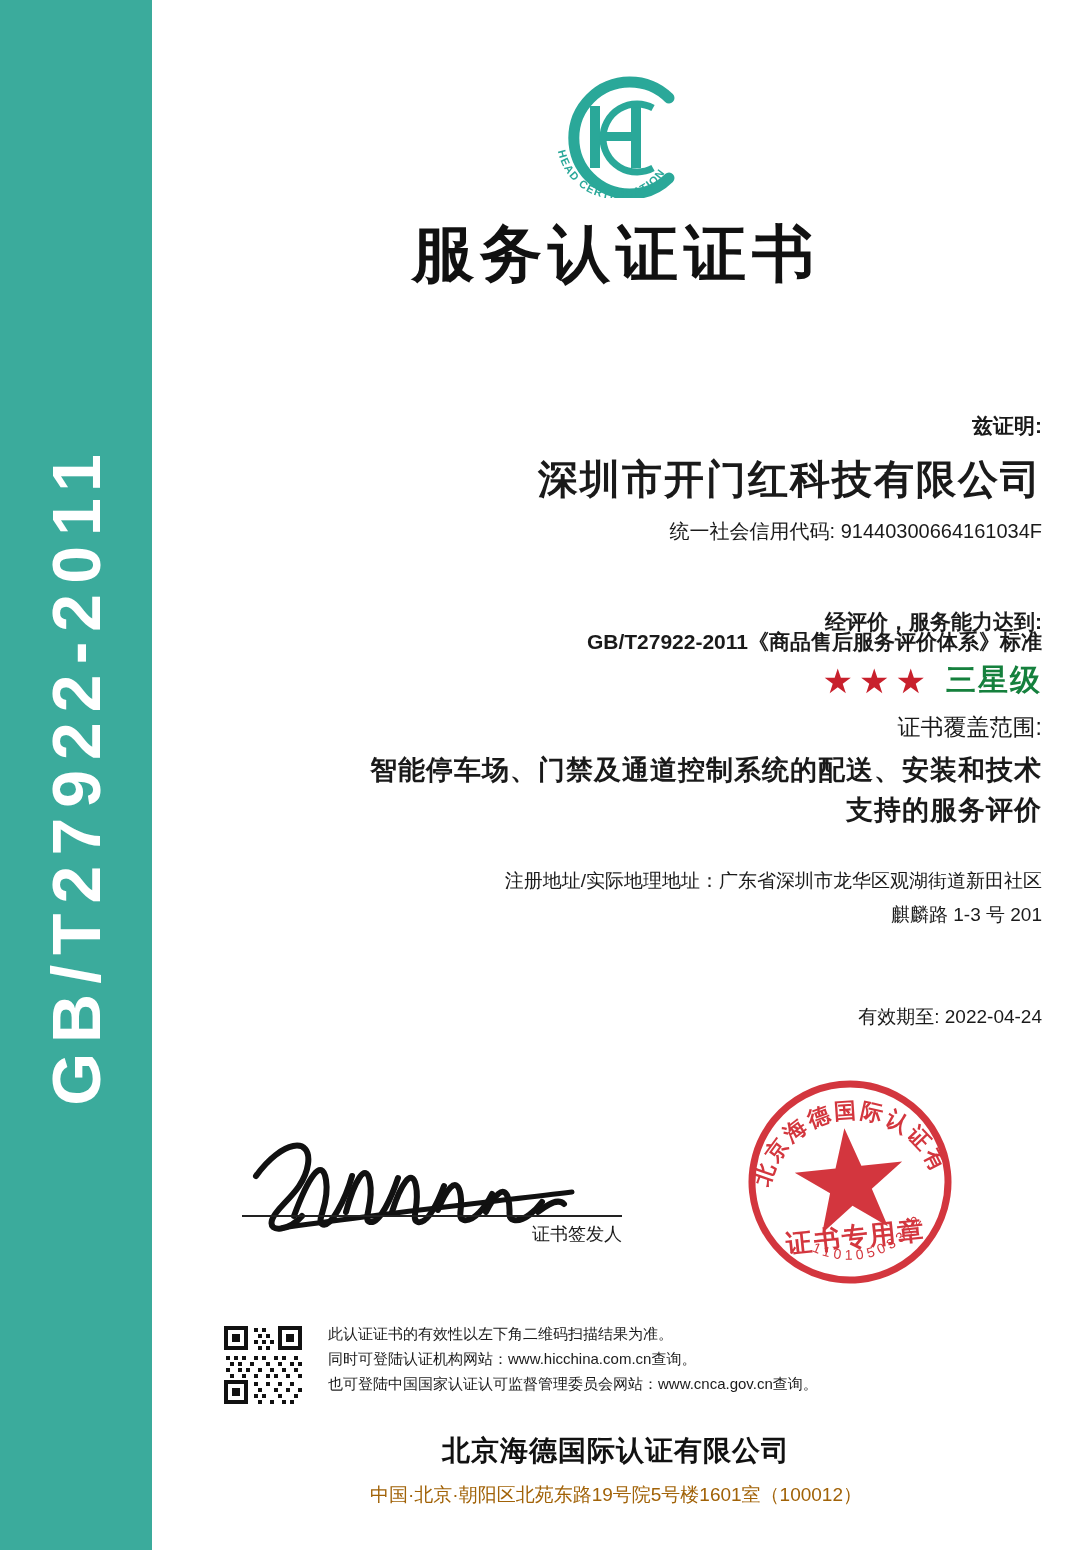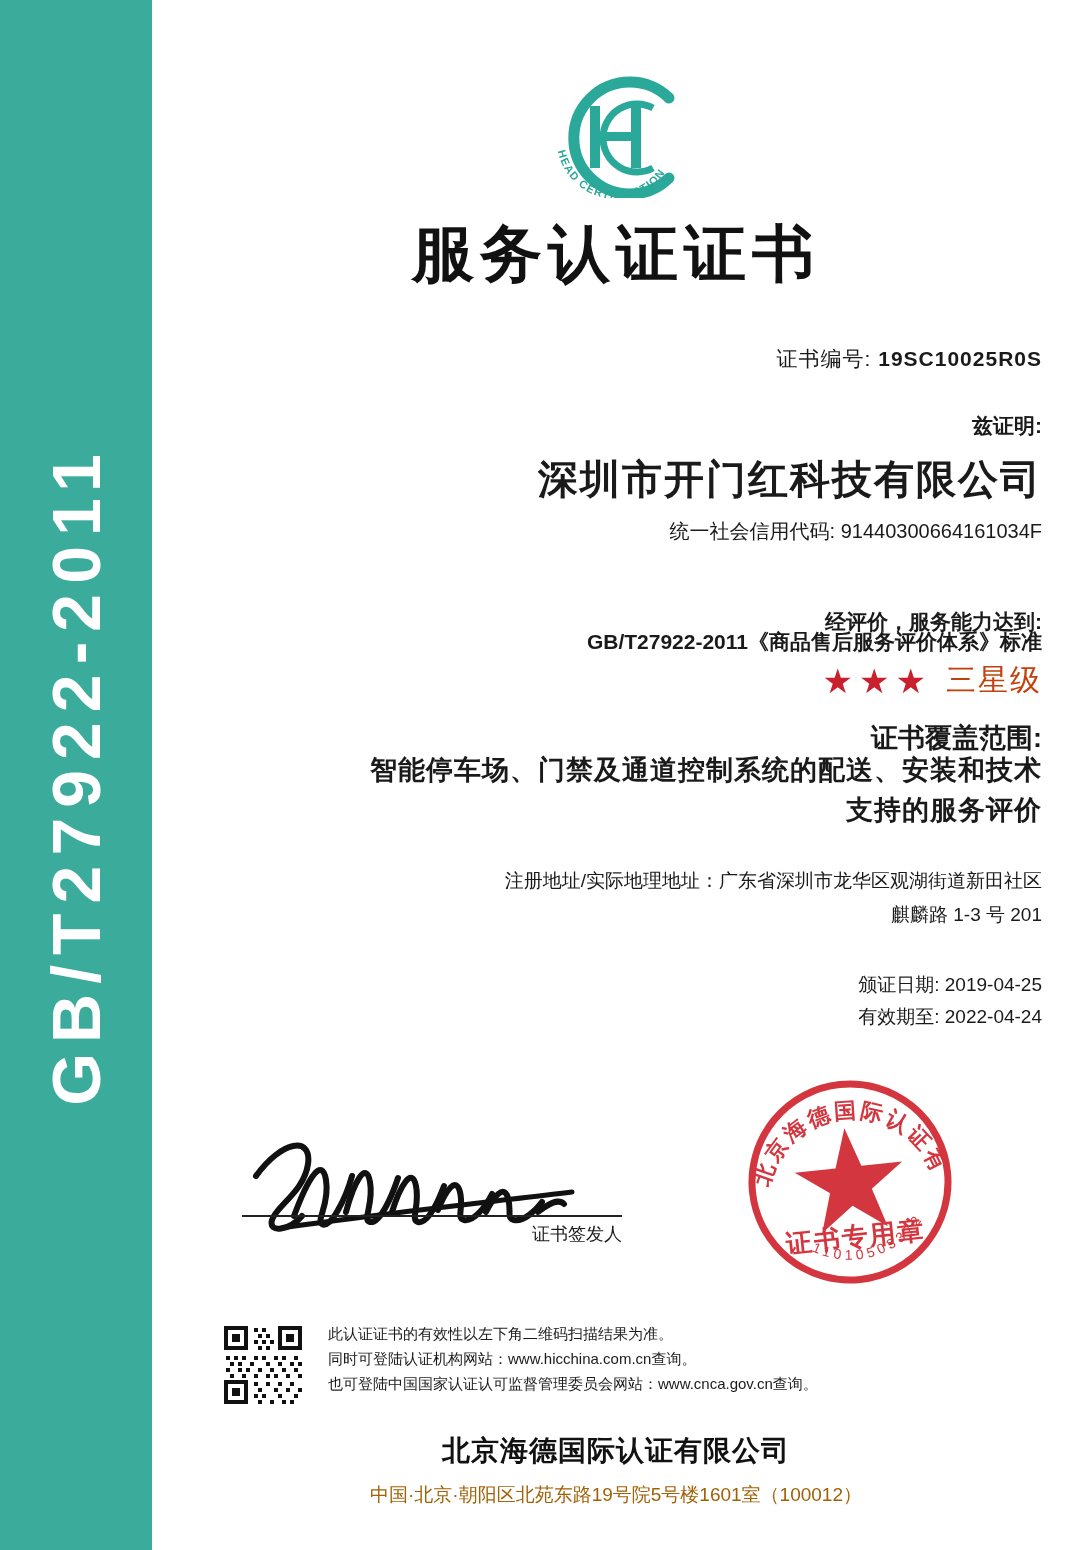--- a/index.html
+++ b/index.html
@@ -144,30 +144,29 @@
     gap: 14px;
   }
   .stars {
     color: #c8202c;
     font-size: 34px;
     letter-spacing: 6px;
     line-height: 1;
   }
   .star-level {
     font-size: 30px;
-    font-weight: normal;
-    color: #c2410c;
+    font-weight: bold;
+    color: #15803d;
     letter-spacing: 2px;
   }
 
   .scope-label {
     top: 712px;
-    font-size: 27px;
-    font-weight: bold;
-    margin-top: 8px;
+    font-size: 23px;
+    font-weight: normal;
   }
   .scope-1 {
     top: 752px;
     font-size: 27px;
     font-weight: bold;
     letter-spacing: 1px;
   }
   .scope-2 {
     top: 792px;
     font-size: 27px;
@@ -299,24 +298,20 @@
 
         <path d="M 122 40 A 34 34 0 1 0 122 100" fill="none" stroke="#2aa899" stroke-width="7"></path>
         <text font-family="'Liberation Sans', sans-serif" font-size="11" font-weight="bold" fill="#2aa899" letter-spacing="1.2">
           <textPath href="#ringpath" startOffset="6%">HEAD CERTIFICATION</textPath>
         </text>
       </svg>
     </div>
 
     <div class="cert-title">服务认证证书</div>
 
-    <div class="right-col cert-no">
-      <span>证书编号:</span>
-      <span class="val">19SC10025R0S</span>
-    </div>
 
     <div class="right-col hereby">兹证明:</div>
     <div class="right-col company">深圳市开门红科技有限公司</div>
 
     <div class="right-col credit">
       <span>统一社会信用代码:</span>
       <span class="num">91440300664161034F</span>
     </div>
 
     <div class="right-col eval-line1">经评价，服务能力达到:</div>
@@ -327,24 +322,20 @@
       <span class="star-level">三星级</span>
     </div>
 
     <div class="right-col scope-label">证书覆盖范围:</div>
     <div class="right-col scope-2">支持的服务评价</div>
     <div class="right-col scope-1">智能停车场、门禁及通道控制系统的配送、安装和技术</div>
 
     <div class="right-col addr-1">注册地址/实际地理地址：广东省深圳市龙华区观湖街道新田社区</div>
     <div class="right-col addr-2">麒麟路 1-3 号 201</div>
 
-    <div class="right-col issue-date">
-      <span>颁证日期:</span>
-      <span>2019-04-25</span>
-    </div>
     <div class="right-col valid-date">
       <span>有效期至:</span>
       <span>2022-04-24</span>
     </div>
 
     <div class="sig-wrap">
       <svg width="400" height="140" viewBox="0 0 400 140" xmlns="http://www.w3.org/2000/svg">
         <g fill="none" stroke="#111111" stroke-width="6" stroke-linecap="round" stroke-linejoin="round">
           <path d="M14 56 C 40 20, 70 16, 66 44 C 62 72, 34 86, 30 100 C 26 114, 48 110, 60 96"></path>
           <path d="M52 96 C 66 58, 80 36, 84 60 C 88 84, 74 100, 80 104 C 88 110, 104 78, 110 56"></path>

